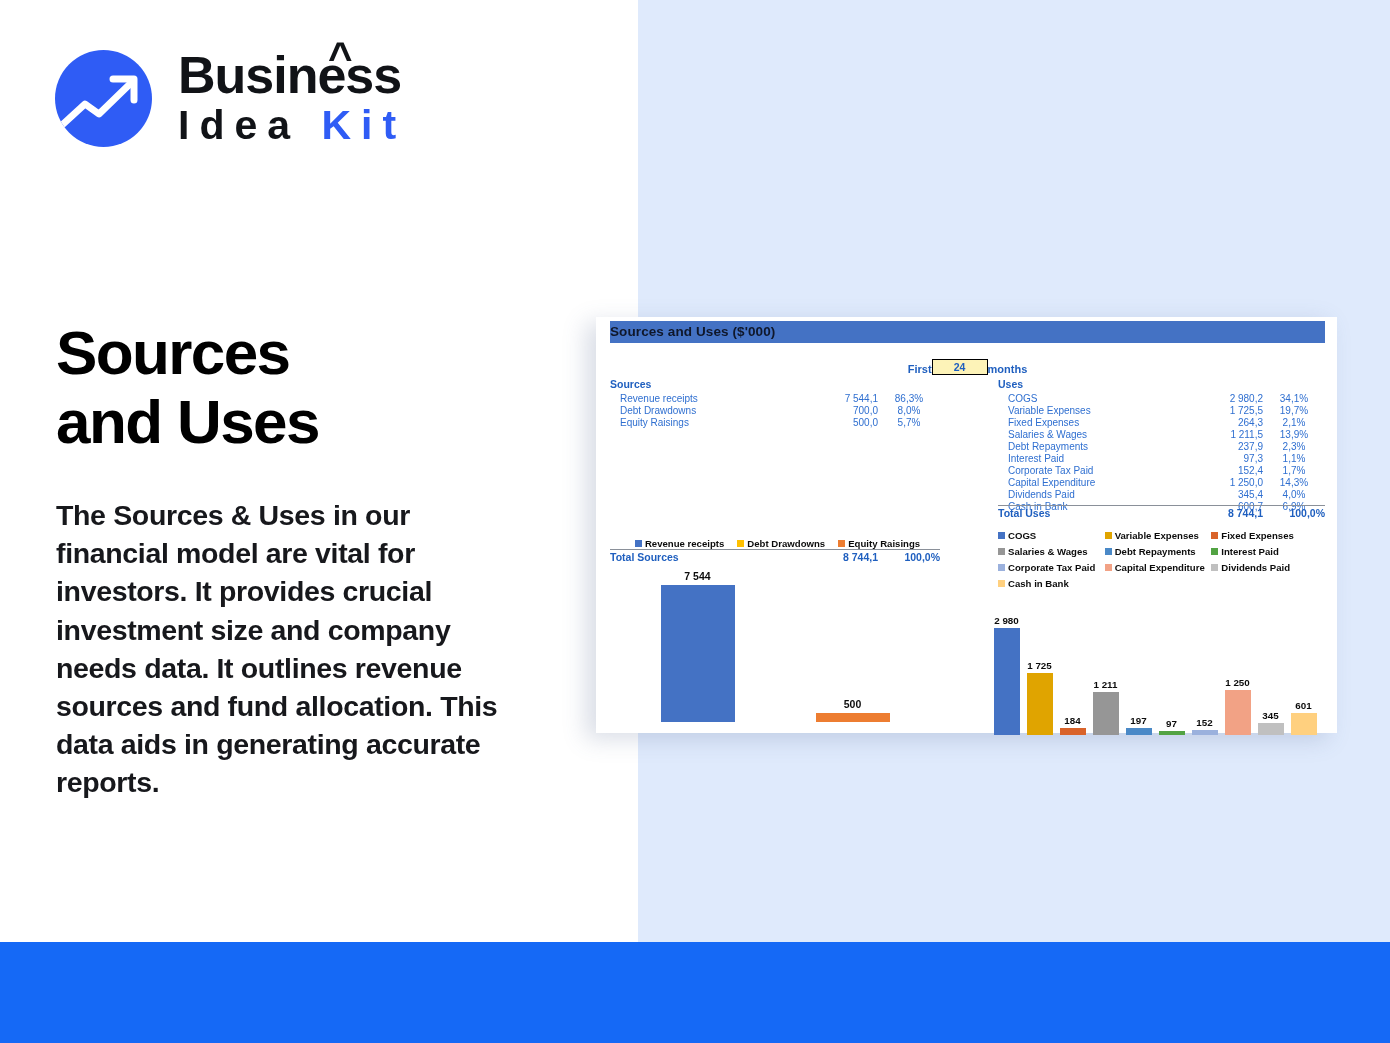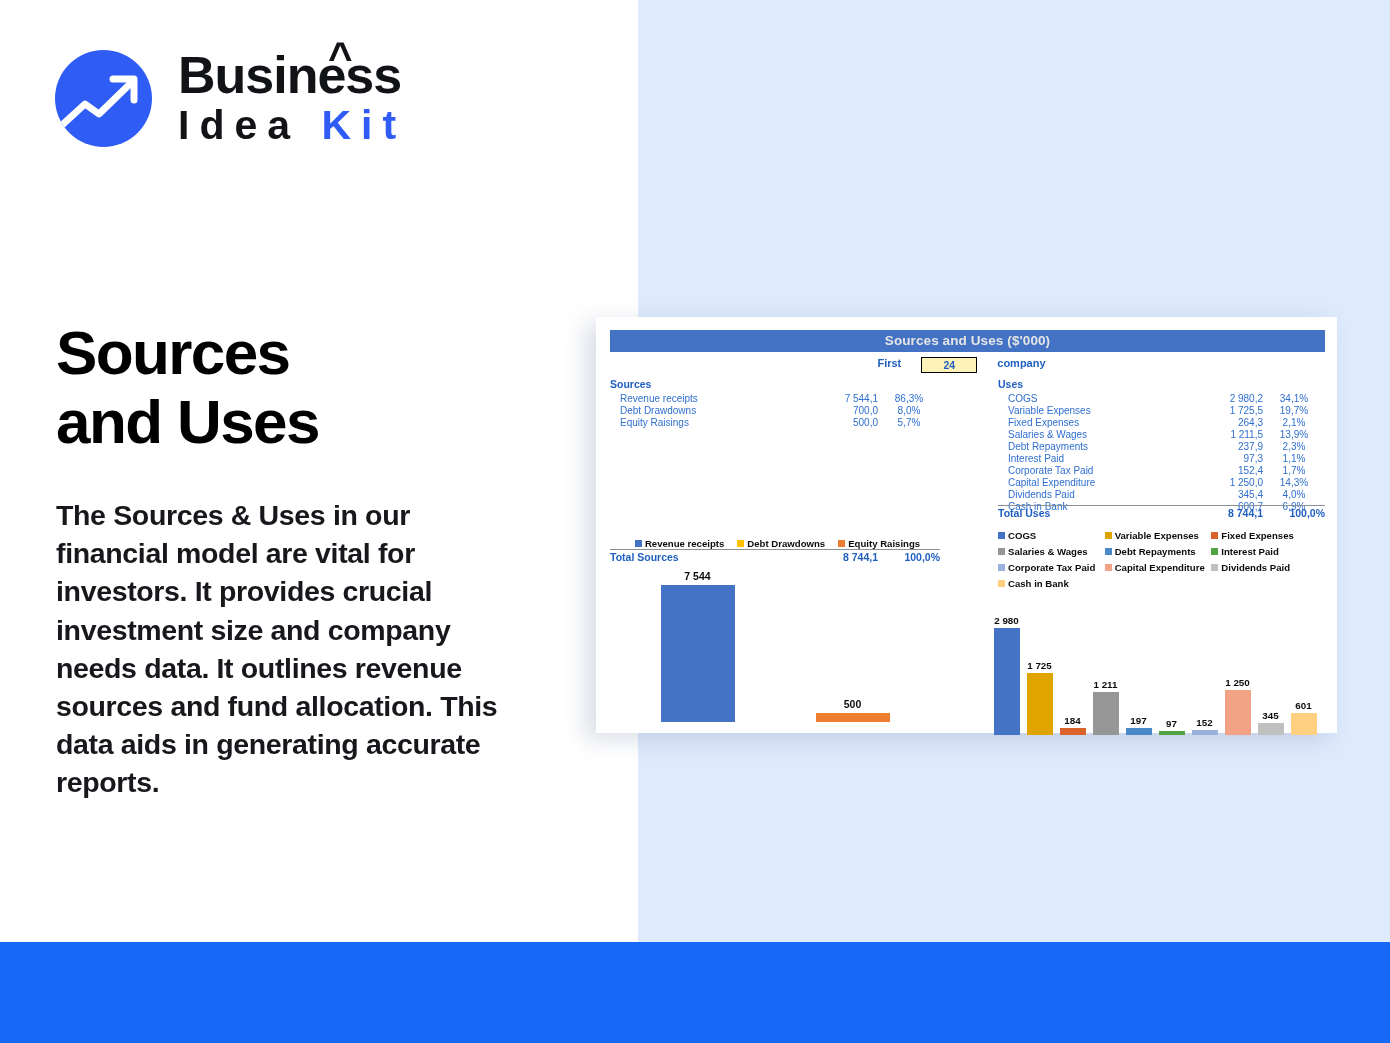--- a/index.html
+++ b/index.html
@@ -48,28 +48,28 @@
     line-height:1.34; letter-spacing:-0.35px;
   }
 
   
   .panel {
     position:absolute; left:596px; top:317px; width:741px; height:416px;
     background:#ffffff;
     box-shadow: -10px 6px 22px rgba(80,100,140,0.22);
   }
   .sheet-header {
-    position:absolute; left:14px; top:13px; width:715px; height:22px;
-    background:#4472c4; color:#e5e5e5;
-    font-size:13.5px; font-weight:bold; text-align:center; line-height:22px;
+    position:absolute; left:14px; top:4px; width:715px; height:22px;
+    background:#4472c4; color:#0f172a;
+    font-size:13.5px; font-weight:bold; line-height:22px;
     letter-spacing:0.1px;
   }
   .months-row {
-    position:absolute; left:8px; top:40px; width:715px; height:18px;
-    display:flex; align-items:flex-start; justify-content:center; gap:20px;
+    position:absolute; left:14px; top:40px; width:715px; height:18px;
+    display:flex; align-items:flex-end; justify-content:center; gap:0;
   }
   .months-row .lbl {
     font-size:11px; font-weight:bold; color:#1f5fbf;
   }
   .months-box {
     width:56px; height:16px; background:#fdf3b8; border:1.4px solid #000000;
     font-size:10.5px; font-weight:bold; color:#1f5fbf;
     text-align:center; line-height:14px;
   }
 
@@ -162,21 +162,21 @@
     <div>and Uses</div>
   </div>
 
   <div class="bodytext">The Sources &amp; Uses in our financial model are vital for investors. It provides crucial investment size and company needs data. It outlines revenue sources and fund allocation. This data aids in generating accurate reports.</div>
 
   <div class="panel">
     <div class="sheet-header">Sources and Uses ($'000)</div>
     <div class="months-row">
       <span class="lbl">First</span>
       <span class="months-box">24</span>
-      <span class="lbl">company</span>
+      <span class="lbl">months</span>
     </div>
   </div>
 
   <div class="tbl left">
     <div class="sec">Sources</div>
     <div id="sources-rows">
         <div class="row">
           <span class="nm">Revenue receipts</span>
           <span class="val">7 544,1</span>
           <span class="pct">86,3%</span>

